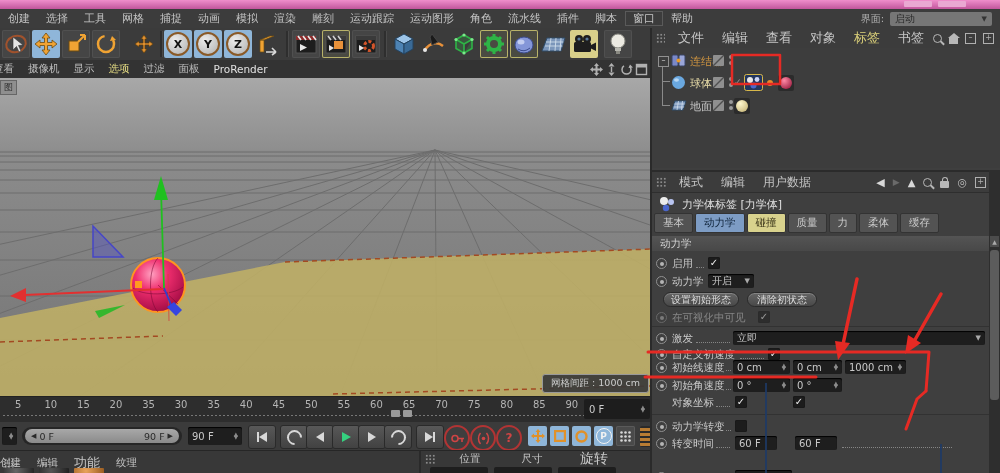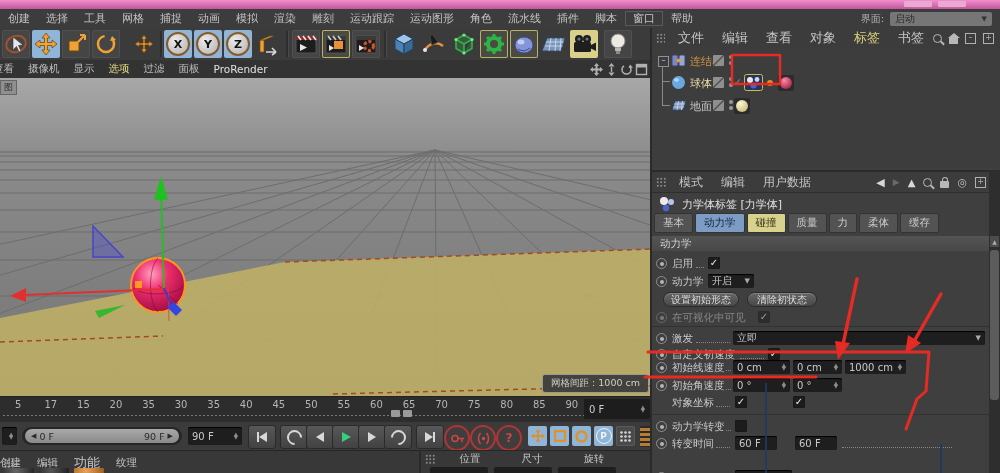--- a/index.html
+++ b/index.html
@@ -380,21 +380,21 @@
       <line x1="164" y1="210" x2="172" y2="229" stroke="#3040d0" stroke-width="1.8"></line>
       <polygon points="176,238 167,229 174,224 182,232" fill="#3545e0"></polygon>
     </svg>
     <div class="abs" id="vpcorner">图</div>
     <div class="abs" id="gridlabel">网格间距 : 1000 cm</div>
   </div>
 
   <div class="abs" id="ruler">
     <div id="ticks">
       <span>5</span>
-      <span>17</span>
+      <span>10</span>
       <span>15</span>
       <span>20</span>
       <span>35</span>
       <span>30</span>
       <span>35</span>
       <span>40</span>
       <span>45</span>
       <span>50</span>
       <span>55</span>
       <span>60</span>
@@ -525,21 +525,21 @@
     <div class="thumb" style="left:4px;background:radial-gradient(circle at 40% 30%,#666,#222)"></div>
     <div class="thumb" style="left:39px;background:radial-gradient(circle at 40% 30%,#555,#1d1d1d)"></div>
     <div class="thumb" style="left:74px;background:radial-gradient(circle at 40% 30%,#e8a35a,#96591e)"></div>
   </div>
 
   <div class="abs" id="coordpanel">
     <div class="flex" style="height:15px">
       <span class="grip9"></span>
       <span style="width:62px;text-align:center;font-size:10.5px">位置</span>
       <span style="width:62px;text-align:center;font-size:10.5px">尺寸</span>
-      <span style="width:62px;text-align:center;font-size:10px">旋转</span>
+      <span style="width:62px;text-align:center;font-size:14px">旋转</span>
     </div>
     <div class="cfield" style="left:9px"></div>
     <div class="cfield" style="left:73px"></div>
     <div class="cfield" style="left:137px"></div>
   </div>
 
   <div class="abs" id="right">
 
     <div id="ommenu">
       <span class="grip9"></span>

